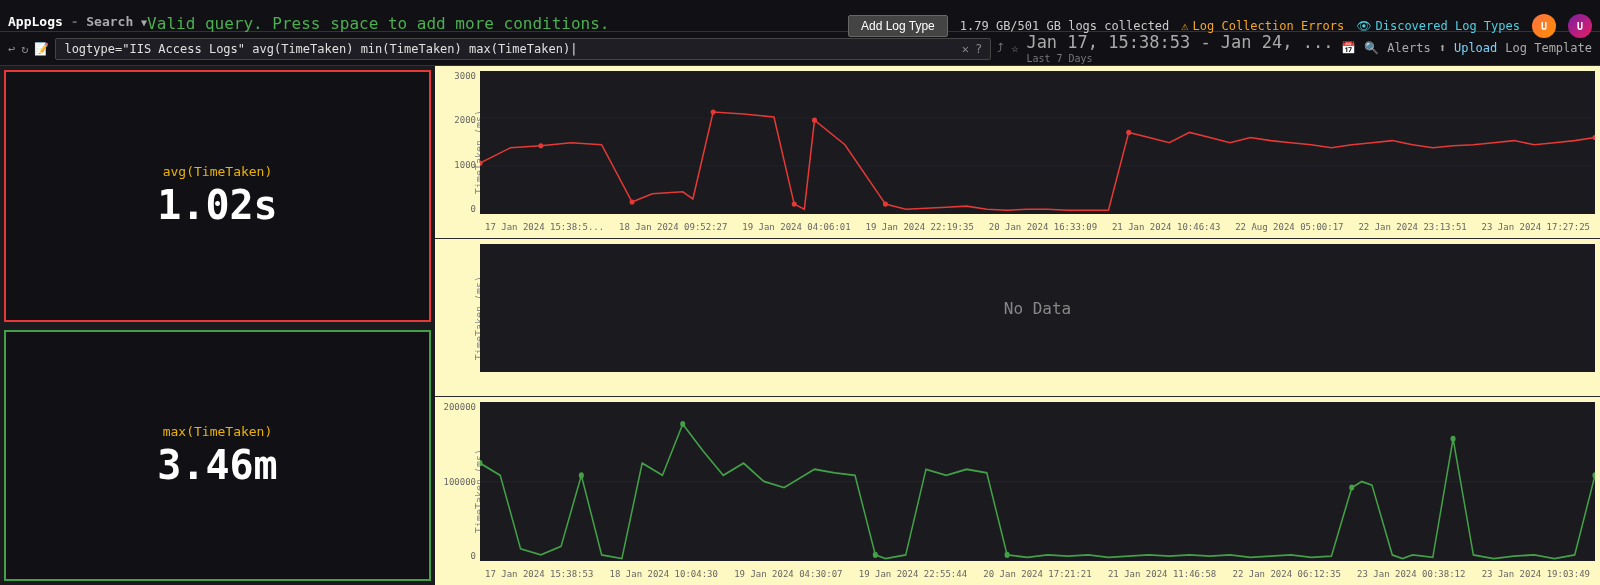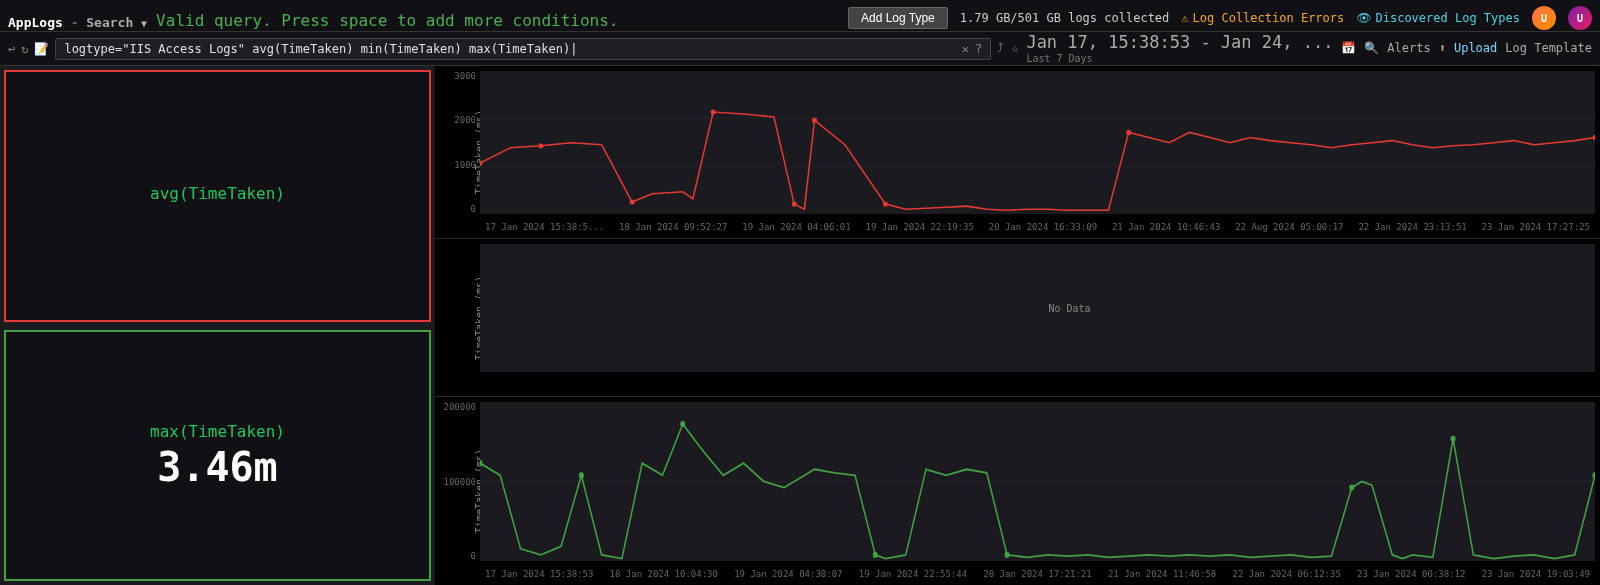--- a/index.html
+++ b/index.html
@@ -9,26 +9,26 @@
       font-family: 'Consolas', 'Monaco', monospace;
       font-size: 12px;
       width: 1600px;
       height: 585px;
       overflow: hidden;
     }
 
     
     .top-bar {
       display: flex;
-      align-items: flex-end;
+      align-items: flex-start;
       background: #111115;
       height: 32px;
       border-bottom: 1px solid #333;
-      padding: 1px 8px;
-      gap: 9px;
+      padding: 14px 8px;
+      gap: 0;
     }
     .app-title {
       color: #fff;
       font-size: 13px;
       font-weight: bold;
       white-space: nowrap;
     }
     .app-title-sep {
       color: #666;
     }
@@ -171,37 +171,37 @@
       justify-content: center;
       background: #111115;
       border: 2px solid #888;
       margin: 4px;
     }
     .metric-card.red-border { border-color: #e53935; }
     .metric-card.blue-border { border-color: #1e88e5; }
     .metric-card.green-border { border-color: #43a047; }
 
     .metric-label {
-      color: #22c55e;
-      font-size: 16px;
+      color: #eab308;
+      font-size: 13px;
       margin-bottom: 4px;
     }
     .metric-value {
       color: #fff;
       font-size: 40px;
       font-weight: bold;
       line-height: 1.1;
     }
 
     
     .right-panel {
       flex: 1;
       display: flex;
       flex-direction: column;
-      background: #000000;
+      background: #fef9c3;
       overflow: hidden;
     }
     .chart-section {
       flex: 1;
       position: relative;
       border-bottom: 1px solid #2a2a2f;
     }
     .chart-section:last-child {
       border-bottom: none;
     }
@@ -238,22 +238,21 @@
       font-size: 9px;
       color: #666;
       white-space: nowrap;
     }
     .no-data {
       position: absolute;
       top: 50%;
       left: 50%;
       transform: translate(-50%, -50%);
       color: #888;
-      font-size: 10px;
-      margin-left: 32px;
+      font-size: 16px;
     }
     svg.chart-svg {
       width: 100%;
       height: 100%;
     }
     .y-tick-labels {
       position: absolute;
       left: 5px;
       top: 5px;
       bottom: 24px;
@@ -326,20 +325,21 @@
     <span style="color:#7dd3fc;cursor:pointer;">Upload</span>
     <span style="color:#aaa;cursor:pointer;">Log Template</span>
   </div>
 </div>
 
 <div class="main-content">
 
   <div class="left-panel">
     <div class="metric-card red-border">
       <div class="metric-label">avg(TimeTaken)</div>
+      <div class="metric-value">1.02s</div>
     </div>
     <div class="metric-card green-border">
       <div class="metric-label">max(TimeTaken)</div>
       <div class="metric-value">3.46m</div>
     </div>
   </div>
 
   <div class="right-panel">
 
     <div class="chart-section" style="flex:1.1;">

